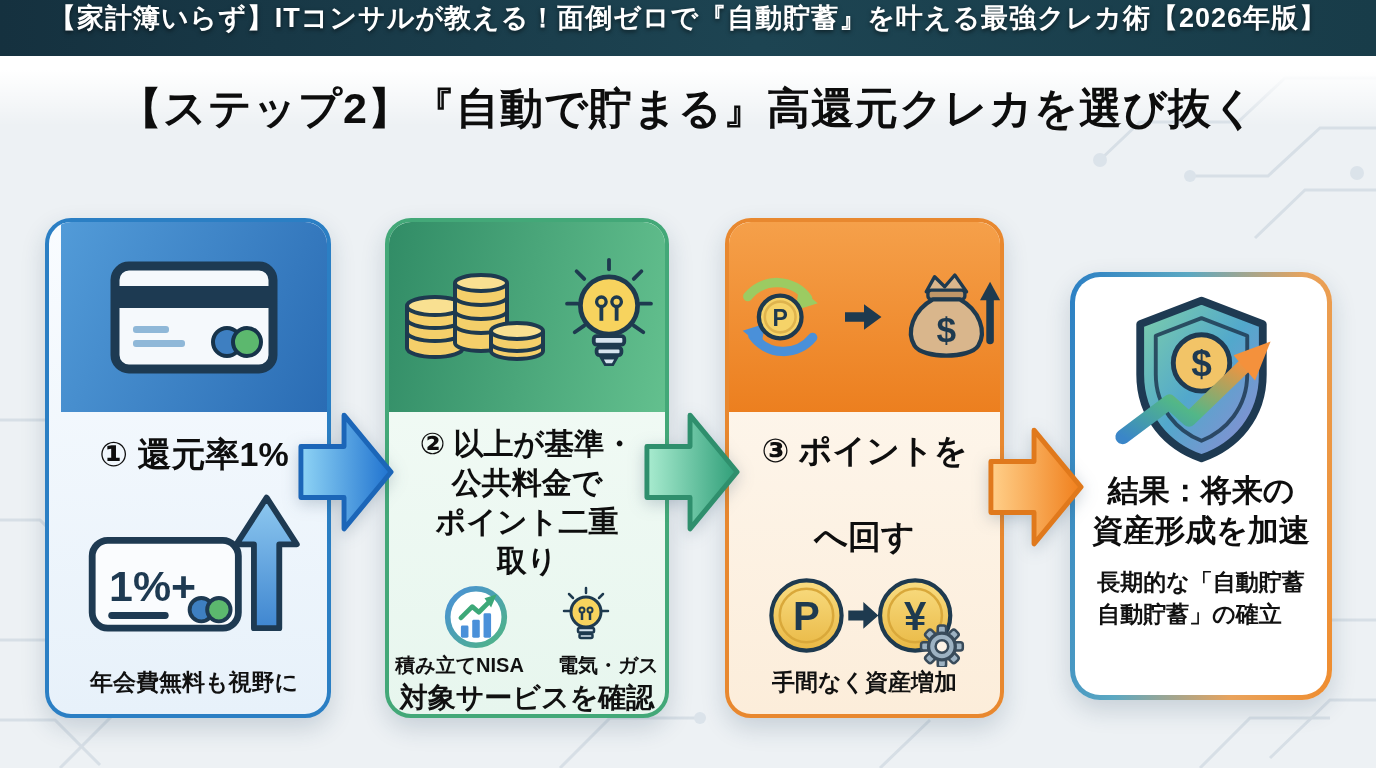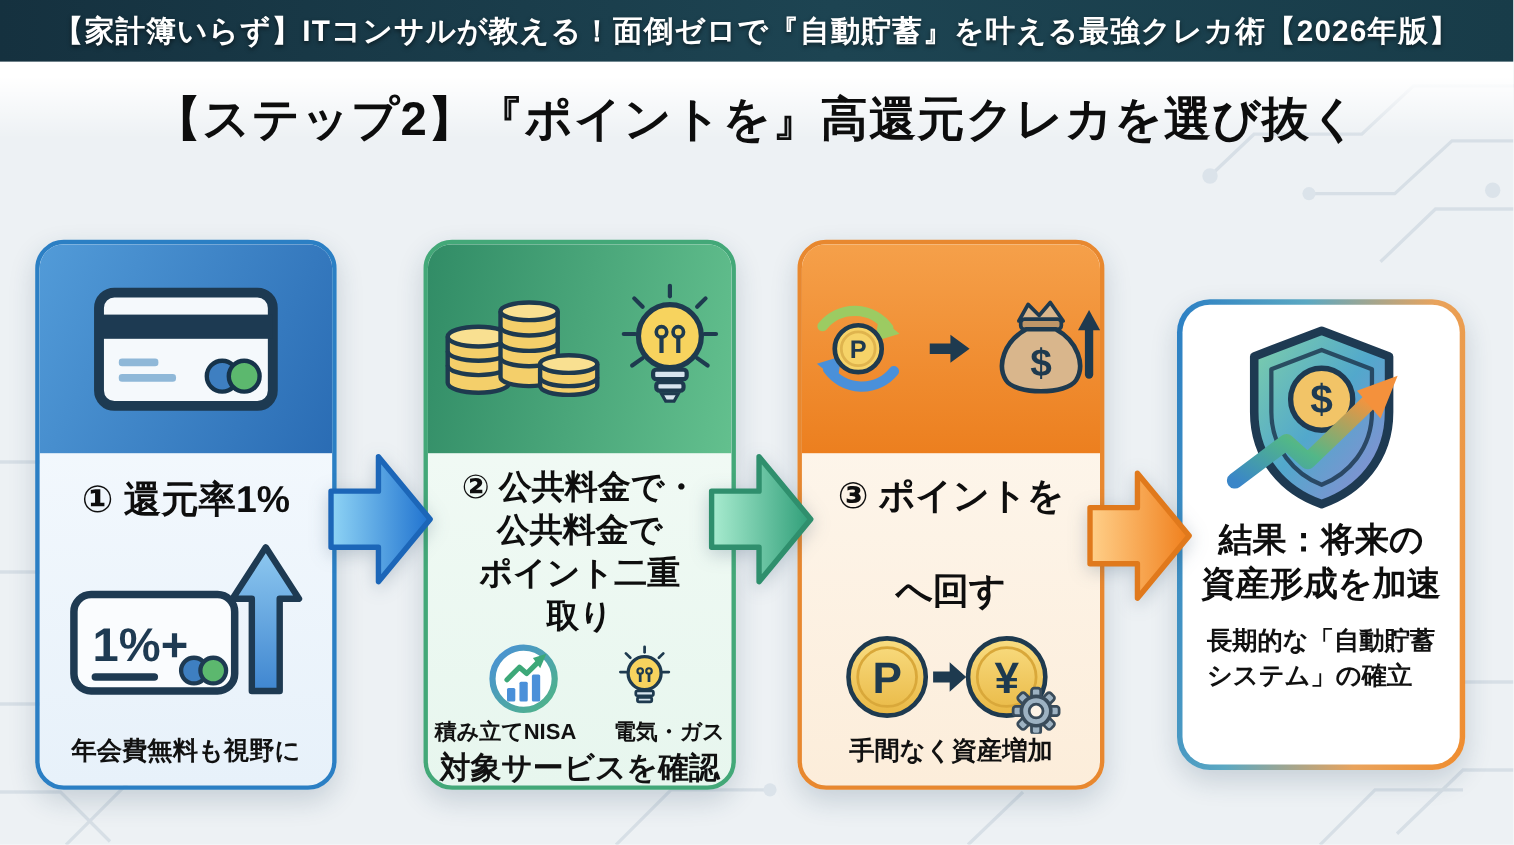--- a/index.html
+++ b/index.html
@@ -2,32 +2,32 @@
 <html><head>
 <meta charset="utf-8">
 <style>
   html,body{margin:0;padding:0;}
   .stage{position:relative;width:1376px;height:768px;overflow:hidden;background:#edf1f4;
          font-family:"Liberation Sans","DejaVu Sans",sans-serif;color:#111;}
   .bg-circuit{position:absolute;inset:0;z-index:0;}
   .topfade{position:absolute;top:56px;left:0;right:0;height:70px;z-index:1;
            background:linear-gradient(180deg,#ffffff 20%,rgba(255,255,255,0));}
   
-  .banner{position:absolute;top:0;left:0;right:0;height:56px;z-index:4;display:flex;align-items:center;justify-content:center;
+  .banner{position:absolute;top:0;left:0;right:0;height:56px;z-index:4;display:flex;justify-content:center;
           background:linear-gradient(90deg,#15313f,#1d4452 55%,#183c49);}
   .banner-text{color:#ffffff;font-size:27px;font-weight:800;letter-spacing:1px;white-space:nowrap;
                text-shadow:0 2px 4px rgba(0,0,0,.55);}
   
   .heading{position:absolute;top:80px;left:0;width:100%;margin:0;z-index:2;text-align:center;
            font-size:43px;font-weight:900;letter-spacing:1px;color:#0d0d0d;}
   
   .card{position:absolute;z-index:2;border-radius:26px;overflow:hidden;
         box-shadow:0 10px 24px rgba(30,60,90,.18);}
-  .card1{left:32px;top:218px;width:266px;height:492px;border:4px solid #2b7fc4;
-         background:linear-gradient(180deg,#f9fcff,#e7f1fa);}
+  .card1{left:45px;top:218px;width:266px;height:492px;border:4px solid #2b7fc4;
+         background:linear-gradient(180deg,#f9fcff,#e7f1fa);padding-left:12px;}
   .card2{left:385px;top:218px;width:276px;height:492px;border:4px solid #43a878;
          background:linear-gradient(180deg,#f6fcf8,#e7f6ee);}
   .card3{left:725px;top:218px;width:271px;height:492px;border:4px solid #e8882f;
          background:linear-gradient(180deg,#fefaf4,#fcedda);}
   .card-header{height:190px;display:flex;align-items:center;justify-content:center;gap:14px;}
   .h-blue{background:linear-gradient(115deg,#529bd8,#2a6cb4);}
   .h-green{background:linear-gradient(100deg,#318c66,#63c08e);}
   .h-orange{background:linear-gradient(180deg,#f5a04a,#ec7f1f);}
   .card-body{height:calc(100% - 190px);display:flex;flex-direction:column;align-items:center;}
   .card-title{text-align:center;font-weight:900;color:#0e0e0e;margin:0;}
@@ -81,21 +81,21 @@
         <circle cx="1150" cy="680" r="7"></circle>
       <circle cx="1357" cy="173" r="7"></circle>
     </g>
   </svg>
   <div class="topfade"></div>
 
   <header class="banner">
     <span class="banner-text">【家計簿いらず】ITコンサルが教える！面倒ゼロで『自動貯蓄』を叶える最強クレカ術【2026年版】</span>
   </header>
 
-  <h1 class="heading">【ステップ2】『ポイントを』高還元クレカを選び抜く</h1>
+  <h1 class="heading">【ステップ2】『自動で貯まる』高還元クレカを選び抜く</h1>
 
   <section class="card card1">
     <div class="card-header h-blue">
       <svg width="170" height="115" viewBox="0 0 170 115">
         <rect x="6" y="6" width="158" height="103" rx="14" fill="#f5f9fc" stroke="#1d3a52" stroke-width="9"></rect>
         <rect x="6" y="26" width="158" height="22" fill="#1d3a52"></rect>
         <rect x="24" y="66" width="36" height="7" rx="3" fill="#8fb8d8"></rect>
         <rect x="24" y="80" width="52" height="7" rx="3" fill="#8fb8d8"></rect>
         <circle cx="118" cy="82" r="14" fill="#3e7fc1" stroke="#16334a" stroke-width="4"></circle>
         <circle cx="138" cy="82" r="14" fill="#5cb86e" stroke="#16334a" stroke-width="4"></circle>
@@ -152,21 +152,21 @@
         <path d="M42,68 V52 M58,68 V52" stroke="#1e3a4f" stroke-width="4" fill="none"></path>
         <circle cx="42" cy="48" r="5" fill="none" stroke="#1e3a4f" stroke-width="3.5"></circle>
         <circle cx="58" cy="48" r="5" fill="none" stroke="#1e3a4f" stroke-width="3.5"></circle>
         <rect x="34" y="84" width="32" height="9" rx="3" fill="#d7e4ee" stroke="#1e3a4f" stroke-width="4"></rect>
         <rect x="37" y="96" width="26" height="8" rx="3" fill="#d7e4ee" stroke="#1e3a4f" stroke-width="4"></rect>
         <path d="M42,107 h16 l-4,7 h-8 Z" fill="#d7e4ee" stroke="#1e3a4f" stroke-width="3"></path>
       </svg>
     </div>
     <div class="card-body">
       <p class="card-title t2">
-        <span>② 公共料金で・</span><br>
+        <span>② 以上が基準・</span><br>
         <span>公共料金で</span><br>
         <span>ポイント二重</span><br>
         <span>取り</span>
       </p>
       <div class="c2-iconrow">
         <svg width="66" height="66" viewBox="0 0 70 70">
           <defs>
             <linearGradient id="nisaG" x1="0" y1="0" x2="1" y2="1">
               <stop offset="0" stop-color="#4a90d9"></stop>
                 <stop offset="1" stop-color="#4fb584"></stop>
@@ -282,21 +282,21 @@
         <text x="95" y="89" text-anchor="middle" font-size="38" font-weight="900" fill="#1e3a52">$</text>
         <path d="M14,152 L62,116 L82,134 L140,78" stroke="url(#zigG)" stroke-width="15" fill="none" stroke-linecap="round" stroke-linejoin="round"></path>
         <polygon points="128,68 166,54 150,94" fill="#f4913c"></polygon>
       </svg>
       <p class="card-title t4">
         <span>結果：将来の</span><br>
         <span>資産形成を加速</span>
       </p>
       <div class="sub4">
         <span>長期的な「自動貯蓄</span><br>
-        <span>システム」の確立</span>
+        <span>自動貯蓄」の確立</span>
       </div>
     </div>
   </section>
 
   <svg class="arrow arrow1" viewBox="0 0 100 132">
     <defs>
         <linearGradient id="agB" x1="0" y1="0" x2="1" y2="0">
       <stop offset="0" stop-color="#8fd4f5"></stop>
           <stop offset="1" stop-color="#1f72cf"></stop>
         </linearGradient>

